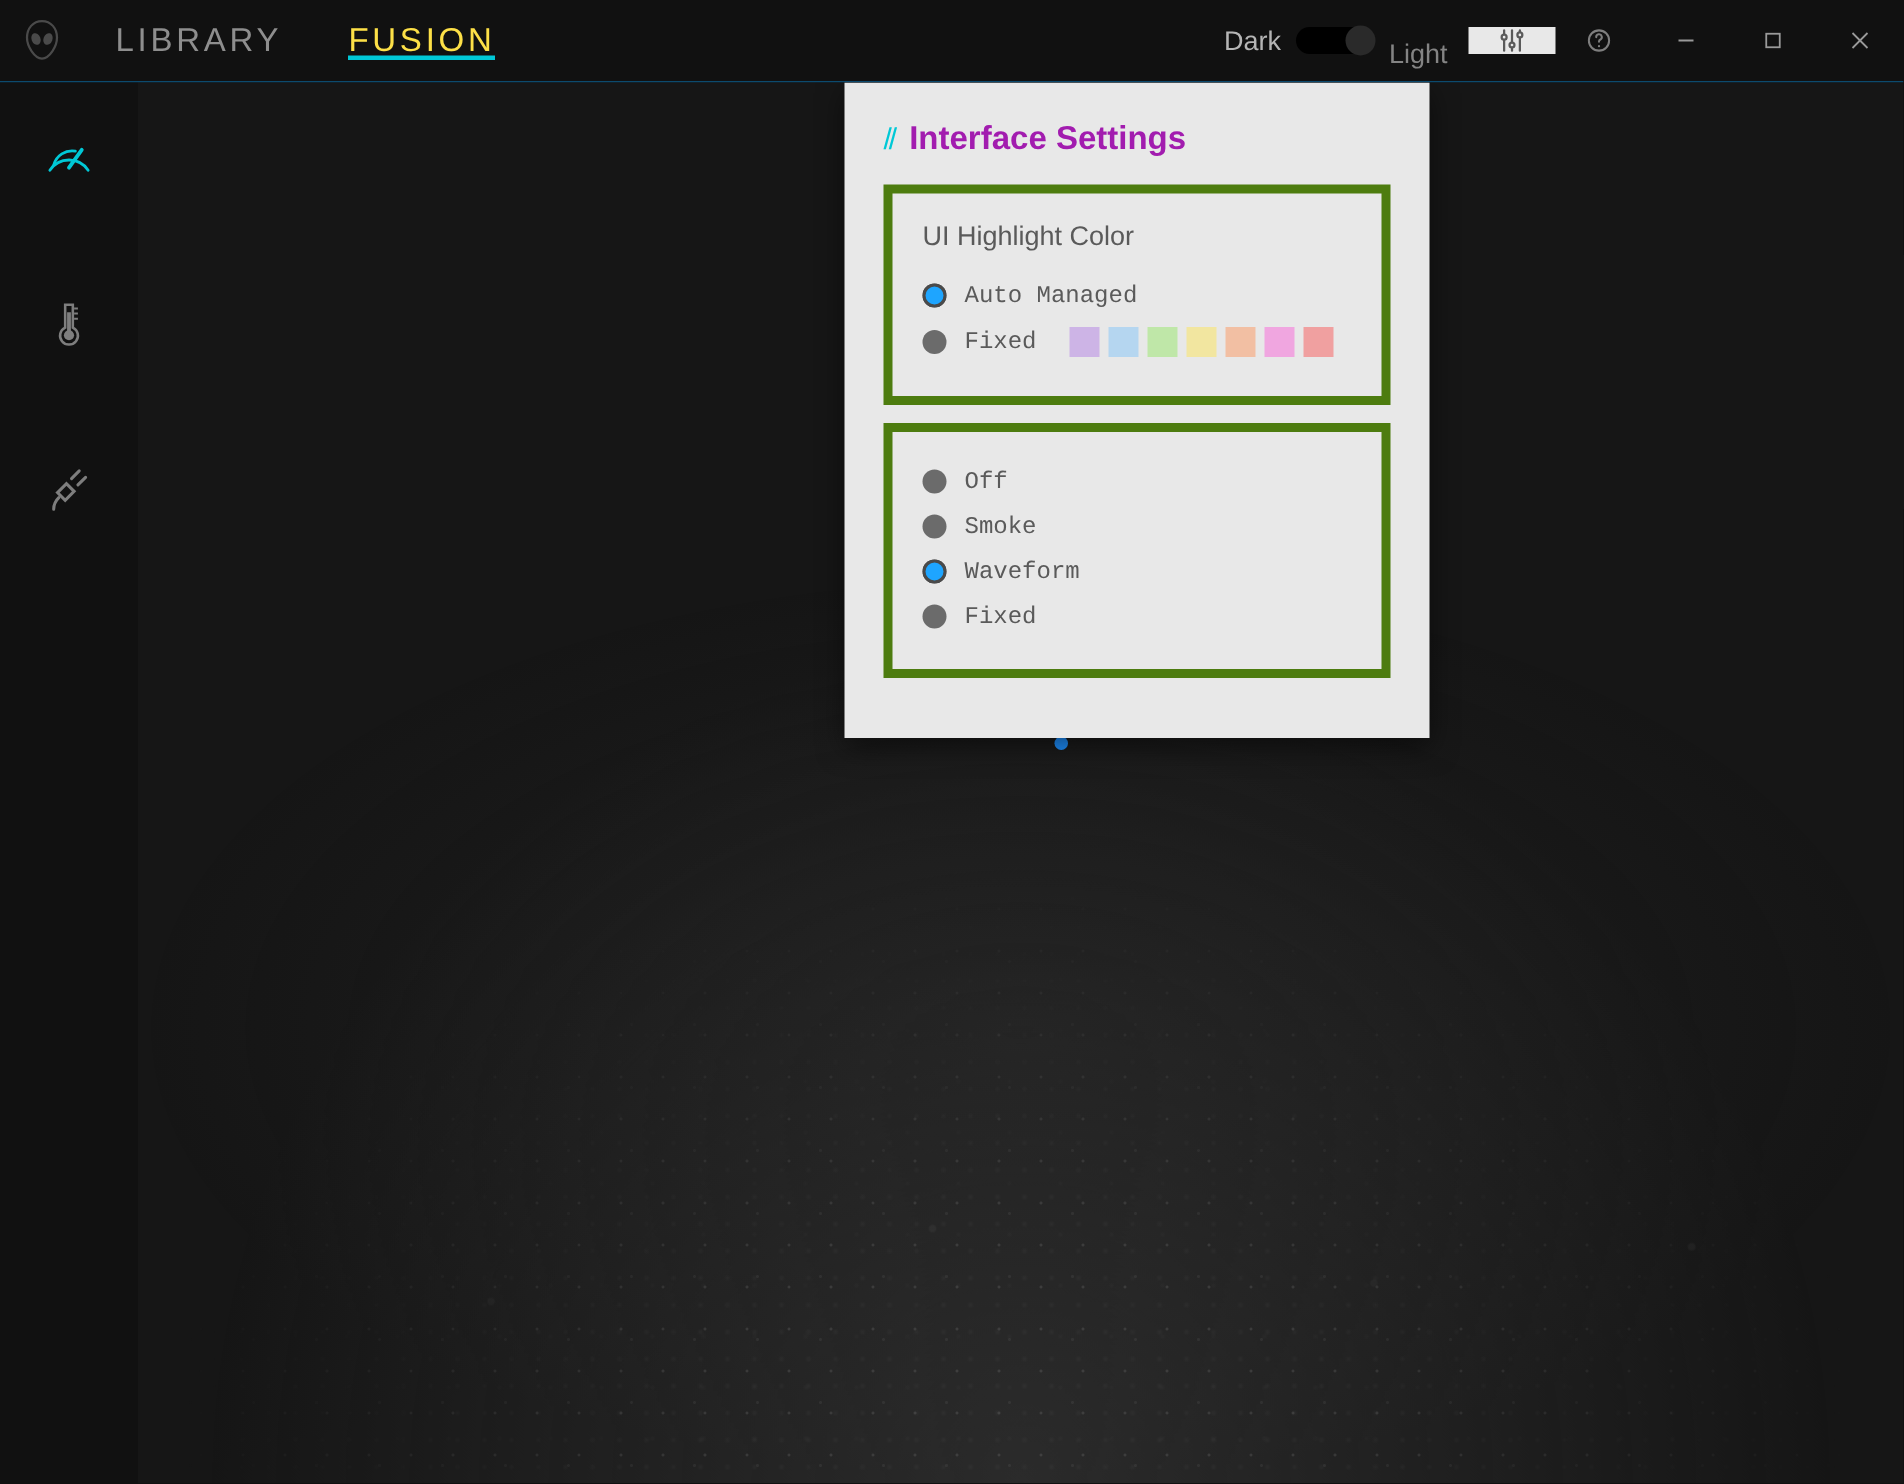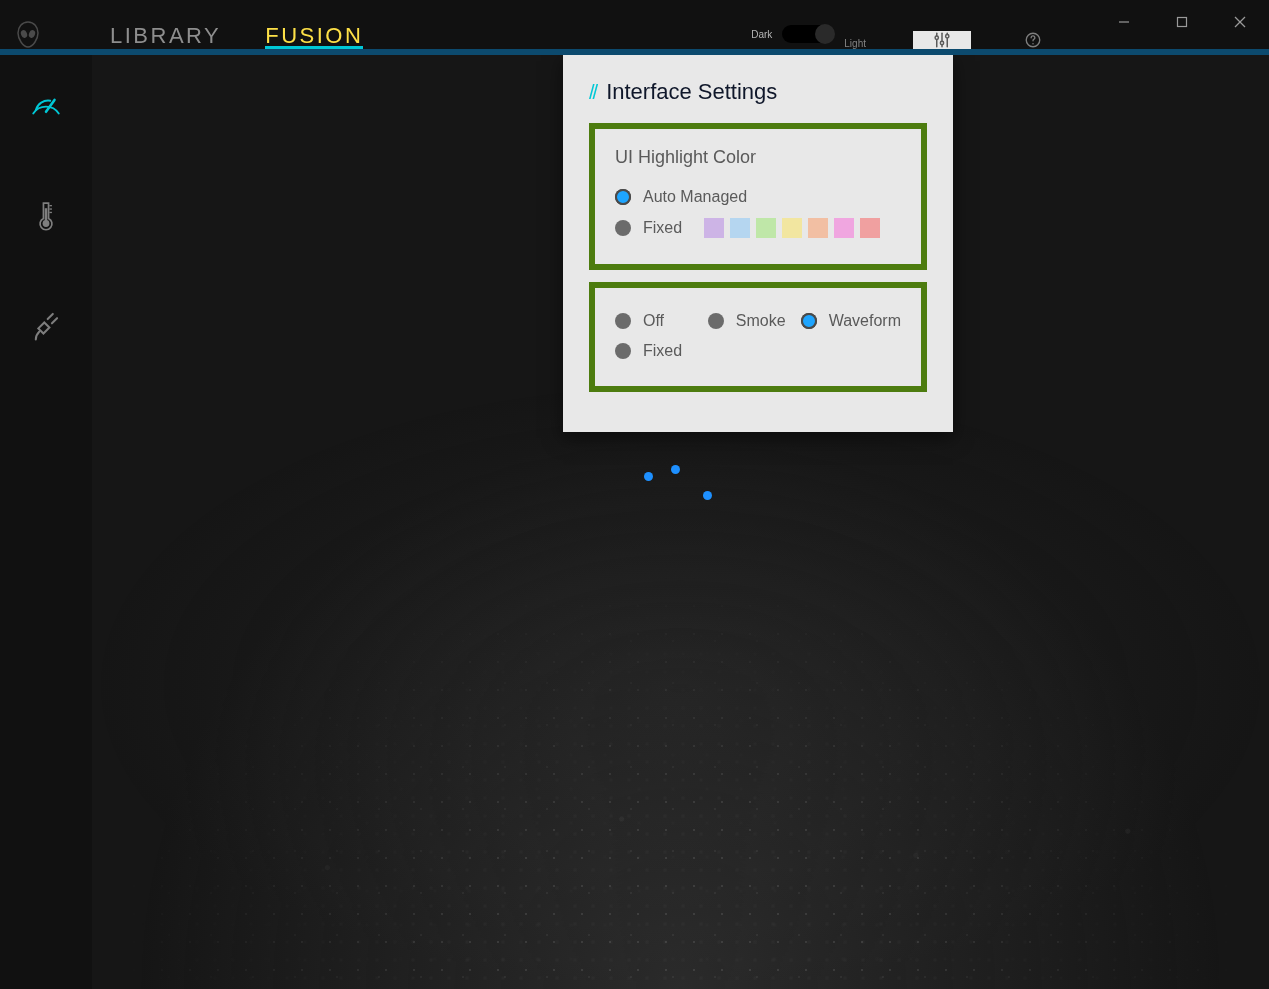--- a/index.html
+++ b/index.html
@@ -12,23 +12,22 @@
       overflow: hidden;
       position: relative;
     }
     
     .topbar {
       position: absolute;
       top: 0; left: 0; right: 0;
       height: 55px;
       background: #111111;
       display: flex;
-      align-items: flex-end;
-      border-bottom: 6px solid #0c4a6e;
-      gap: 33px;
+      align-items: center;
+      border-bottom: 1px solid #0c4a6e;
     }
     .logo-cell {
       width: 55px;
       display: flex;
       align-items: center;
       justify-content: center;
     }
     .logo {
       width: 24px; height: 28px;
     }
@@ -57,21 +56,21 @@
       height: 3px;
       background: #00c8d6;
     }
     .topbar-spacer { flex: 1; }
     .theme-switch {
       display: flex;
       align-items: center;
       gap: 10px;
       padding: 0 14px;
     }
-    .theme-label { font-size: 10px; color: #b5b5b5;}
+    .theme-label { font-size: 18px; color: #b5b5b5;}
     .theme-label.dim { color: #848484; margin-top: 19px; }
     .toggle-track {
       width: 52px; height: 18px;
       background: #000;
       border-radius: 9px;
       position: relative;
     }
     .toggle-knob {
       position: absolute;
       top: -1px; left: 33px;
@@ -175,55 +174,56 @@
       background: #e8e8e8;
       color: #5a5a5a;
       padding: 24px 26px 28px;
       box-shadow: 0 6px 18px rgba(0,0,0,0.5);
     }
     .panel-title-row {
       display: flex; align-items: baseline; gap: 10px;
       margin-bottom: 18px;
     }
     .slashes { color: #00c8d6; font-size: 20px; font-weight: 500; letter-spacing: -2px;}
-    .panel-title { font-size: 22px; color: #0f172a; font-weight: 400; }
+    .panel-title { font-size: 22px; color: #a21caf; font-weight: 700; }
     .panel-card {
       border: 6px solid #4d7c0f;
       padding: 18px 20px 20px;
       margin-bottom: 12px;
     }
     .card-heading {
       font-size: 18px;
       color: #5a5a5a;
       font-weight: 500;
       margin-bottom: 14px;
     }
     .option-row {
       display: flex;
       align-items: center;
       gap: 12px;
       padding: 6px 0;
+      font-family: Liberation Mono, monospace;
     }
     .radio {
       width: 16px; height: 16px;
       border-radius: 50%;
       background: #6b6b6b;
       position: relative;
       flex-shrink: 0;
     }
     .radio.selected {
       background: radial-gradient(circle at 50% 50%, #1ea5ff 0 6px, #3a3a3a 7px);
       box-shadow: inset 0 0 0 2px #4a4a4a;
     }
     .option-label { font-size: 16px; color: #5a5a5a; }
     .swatches { display: flex; gap: 6px; margin-left: 10px;}
     .swatch { width: 20px; height: 20px; }
     .particle-opts {
       display: grid;
-      grid-template-columns: 1fr 1fr 1fr;
+      grid-template-columns: 1fr;
       column-gap: 10px;
     }
   </style>
 </head>
 <body>
 
 <div class="topbar">
   <div class="logo-cell">
     <svg class="logo" viewBox="0 0 24 28">
       <path d="M12 1C6 1 2 6 2 12c0 6 5 14 10 14s10-8 10-14C22 6 18 1 12 1z" fill="none" stroke="#4a4a4a" stroke-width="1.5"></path>

